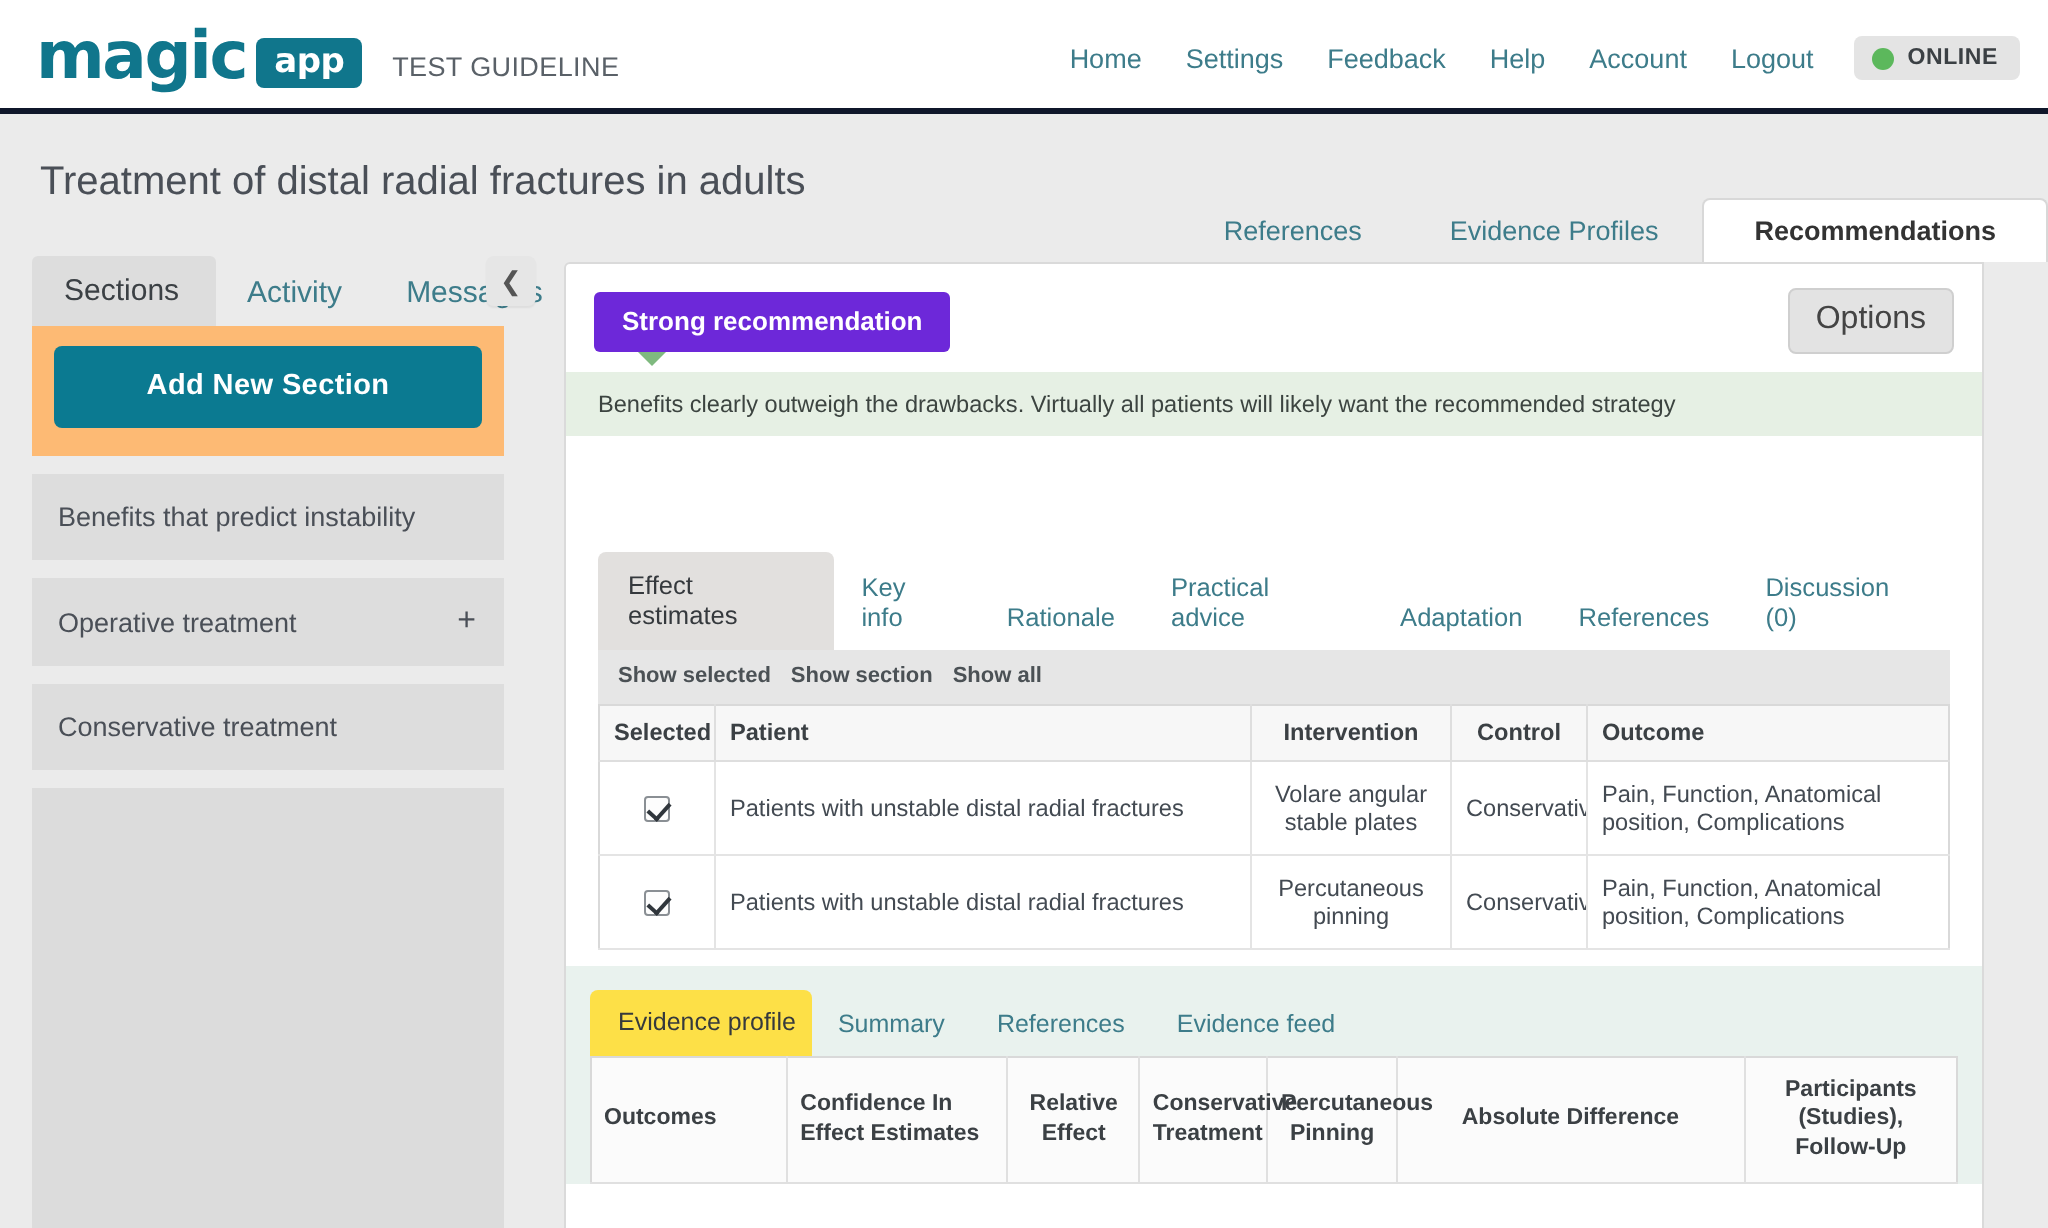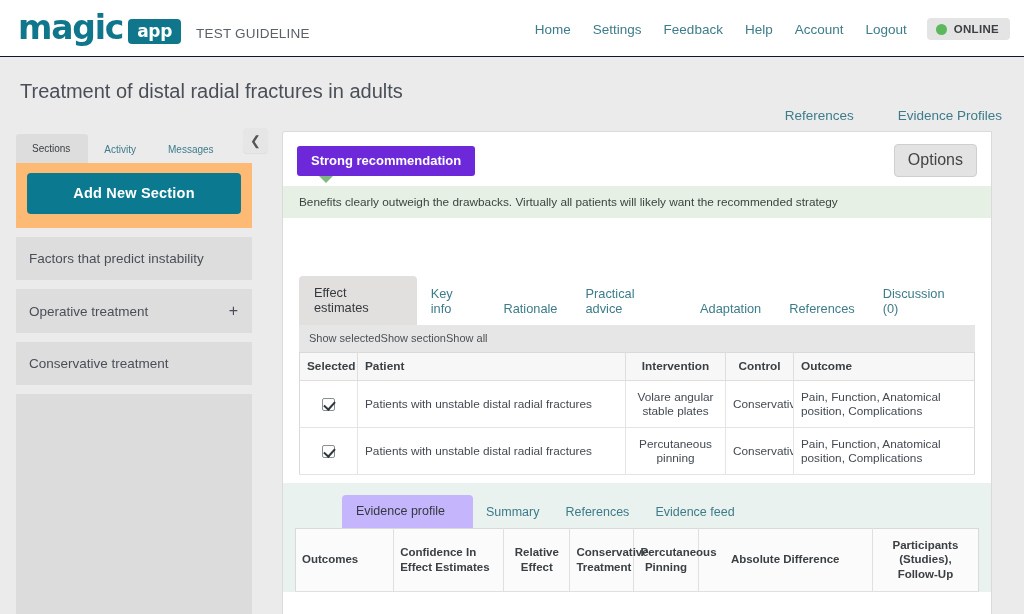--- a/index.html
+++ b/index.html
@@ -10,21 +10,21 @@
     background: #ebebeb;
     font-family: "Liberation Sans", sans-serif;
     -webkit-font-smoothing: antialiased;
   }
 
   
   .topbar {
     position: absolute; top: 0; left: 0;
     width: 1024px; height: 57px;
     background: #ffffff;
-    border-bottom: 1px solid #0f172a;
+    border-bottom: 3px solid #0f172a;
   }
   .brand { position: absolute; left: 18px; top: 9px; display: flex; align-items: center; }
   .brand-magic {
     font-family: "DejaVu Sans", sans-serif;
     font-size: 33px; font-weight: 700; color: #10768c;
     letter-spacing: -1.2px; line-height: 38px;
   }
   .brand-app {
     background: #10768c; color: #ffffff;
     font-family: "DejaVu Sans", sans-serif;
@@ -84,21 +84,21 @@
   
   .left-col {
     position: absolute; left: 16px; top: 131px;
     width: 236px;
   }
   .side-tabs {
     display: flex; align-items: flex-end; height: 32px;
     position: relative;
   }
   .side-tab {
-    font-size: 10px; color: #3d7c8a;
+    font-size: 15px; color: #3d7c8a;
     padding: 8px 16px 8px 16px;
   }
   .side-tab.active {
     background: #dddddd; color: #3b4044; font-weight: 400;
     border-radius: 3px 3px 0 0;
     padding: 9px 18px 9px 16px;
   }
   .collapse-btn {
     position: absolute; right: -16px; top: -3px;
     width: 25px; height: 25px;
@@ -202,21 +202,21 @@
   }
   .inner-tab.active {
     background: #e2e0de; color: #35393d;
     border-radius: 4px 4px 0 0;
     padding: 9px 15px 10px 15px;
   }
   .show-bar {
     background: #e6e6e6;
     padding: 7px 10px 8px 10px;
     font-size: 11px; color: #4b5155;
-    display: flex; 
+    display: flex; gap: 10px; font-weight: bold;
   }
 
   
   table.pico {
     width: 100%; border-collapse: collapse;
     background: #ffffff;
     border: 1px solid #d9d9d9;
     table-layout: fixed;
   }
   table.pico th {
@@ -255,24 +255,23 @@
 
   
   .ep-wrap {
     background: #e9f2ee;
     margin-top: 8px;
     padding: 12px 12px 0 12px;
   }
   .ep-tabs { display: flex; align-items: flex-end; }
   .ep-tab { font-size: 12.5px; color: #3d7c8a; padding: 8px 13px 9px 13px; }
   .ep-tab.active {
-    background: #c4b5fd; color: #35393d;
+    background: #fde047; color: #35393d;
     border-radius: 4px 4px 0 0;
-    padding: 9px 28px 10px 14px;
-    margin-left: 47px;
+    padding: 9px 8px 10px 14px;
   }
   table.ep {
     width: 100%; border-collapse: collapse;
     background: #ffffff; border: 1px solid #d9d9d9;
     table-layout: fixed;
   }
   table.ep th {
     background: #fbfbfb;
     font-size: 11.5px; font-weight: 700; color: #3b4044;
     padding: 9px 6px 10px 6px;
@@ -319,34 +318,35 @@
       <span class="online-text">ONLINE</span>
     </div>
   </div>
 </div>
 
 <div class="page-title">Treatment of distal radial fractures in adults</div>
 
 <div class="outer-tabs">
   <div class="outer-tab">References</div>
   <div class="outer-tab">Evidence Profiles</div>
+  <div class="outer-tab active">Recommendations</div>
 </div>
 
 <div class="left-col">
   <div class="side-tabs">
     <div class="side-tab active">Sections</div>
     <div class="side-tab">Activity</div>
     <div class="side-tab">Messages</div>
     <div class="collapse-btn">❮</div>
   </div>
   <div class="add-section-wrap">
     <button class="add-section-btn">Add New Section</button>
   </div>
   <div class="section-item">
-    <span>Factors that predict instability</span>
+    <span>Benefits that predict instability</span>
   </div>
   <div class="section-item">
     <span>Operative treatment</span>
     <span class="section-plus">+</span>
   </div>
   <div class="section-item">
     <span>Conservative treatment</span>
   </div>
   <div class="side-blank"></div>
 </div>

